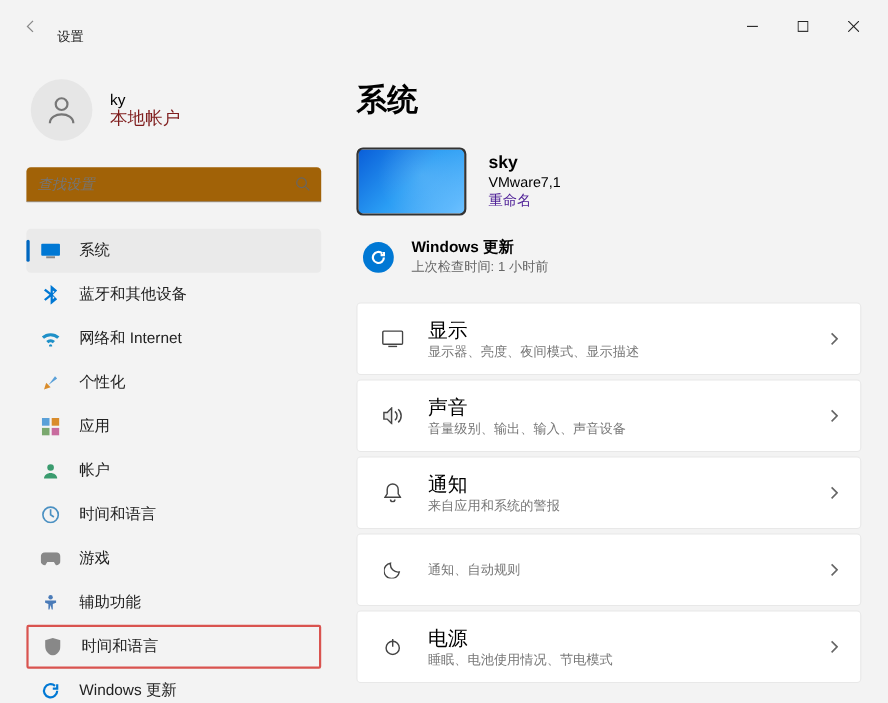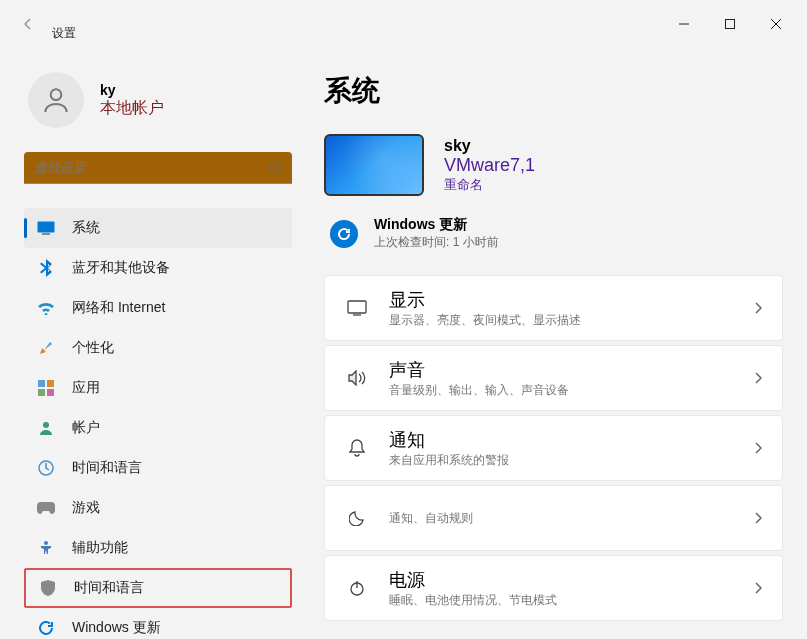--- a/index.html
+++ b/index.html
@@ -7,39 +7,39 @@
 .titlebar { height: 48px; display: flex; align-items: center; padding: 0 8px; }
 .back-btn { width: 40px; height: 40px; display: flex; align-items: center; justify-content: center; color: #888; }
 .title { font-size: 12px; margin-left: 4px; color: #222; margin-top: 18px; }
 .win-controls { margin-left: auto; display: flex; }
 .win-btn { width: 46px; height: 32px; display: flex; align-items: center; justify-content: center; font-size: 10px; color: #222; }
 .layout { display: flex; height: calc(100% - 48px); }
 .sidebar { width: 300px; padding: 0 8px 0 24px; display: flex; flex-direction: column; }
 .user-row { display: flex; align-items: center; margin: 24px 0 24px 4px; }
 .avatar { width: 56px; height: 56px; border-radius: 50%; background: #e6e6e6; display: flex; align-items: center; justify-content: center; color: #777; }
 .user-text { margin-left: 16px; }
-.user-name { font-size: 14px; font-weight: 700; }
+.user-name { font-size: 14px; font-weight: 400; }
 .user-sub { font-size: 16px; color: #7f1d1d; }
 .search { position: relative; margin-bottom: 24px; }
 .search input { width: 100%; height: 32px; border: none; border-bottom: 1px solid #888; background: #a16207; padding: 0 32px 0 10px; font-size: 13px; outline: none; border-radius: 4px 4px 0 0; font-style: italic; }
 .search-icon { position: absolute; right: 10px; top: 8px; color: #666; }
 .nav { list-style: none; }
 .nav-item { height: 40px; display: flex; align-items: center; border-radius: 4px; padding: 0 12px; position: relative; cursor: default; font-size: 14px; color: #222; }
 .nav-item.active { background: #eaeaea; }
 .nav-item.active::before { content: ""; position: absolute; left: 0; top: 10px; bottom: 10px; width: 3px; background: #0067c0; border-radius: 2px; }
 .nav-icon { width: 20px; height: 20px; margin-right: 16px; display: flex; align-items: center; justify-content: center; font-size: 16px; }
 .highlight-box { border: 2px solid #d9534f; border-radius: 2px; }
 .main { flex: 1; padding: 24px 24px 0 24px; overflow-y: auto; }
 .page-title { font-size: 28px; font-weight: 600; margin-bottom: 24px; }
 .device-row { display: flex; align-items: center; margin-bottom: 20px; }
 .device-thumb { width: 100px; height: 62px; border-radius: 6px; background: linear-gradient(135deg, #0a5fd9 0%, #2a9df4 50%, #6ec1ff 100%); border: 2px solid #333; position: relative; overflow: hidden; }
 .device-thumb::after { content: ""; position: absolute; inset: 0; background: radial-gradient(circle at 60% 40%, rgba(255,255,255,0.15), transparent 60%); }
 .device-info { margin-left: 20px; }
 .device-name { font-size: 16px; font-weight: 600; }
-.device-model { font-size: 18px; color: #4c1d95; }
+.device-model { font-size: 13px; color: #000000; }
 .rename-link { font-size: 13px; color: #4c1d95; cursor: pointer; }
 .update-row { display: flex; align-items: center; margin-bottom: 24px; padding-left: 6px; }
 .update-icon { width: 28px; height: 28px; border-radius: 50%; background: #0078d4; color: #fff; display: flex; align-items: center; justify-content: center; margin-right: 16px; }
 .update-title { font-size: 14px; font-weight: 600; }
 .update-sub { font-size: 12px; color: #666; }
 .cards { display: flex; flex-direction: column; gap: 4px; }
 .card { background: #fff; border: 1px solid #e8e8e8; border-radius: 4px; height: 66px; display: flex; align-items: center; padding: 0 20px; cursor: default; }
 .card-icon { width: 24px; display: flex; justify-content: center; color: #444; margin-right: 20px; }
 .card-text { flex: 1; }
 .card-title { font-size: 18px; }

